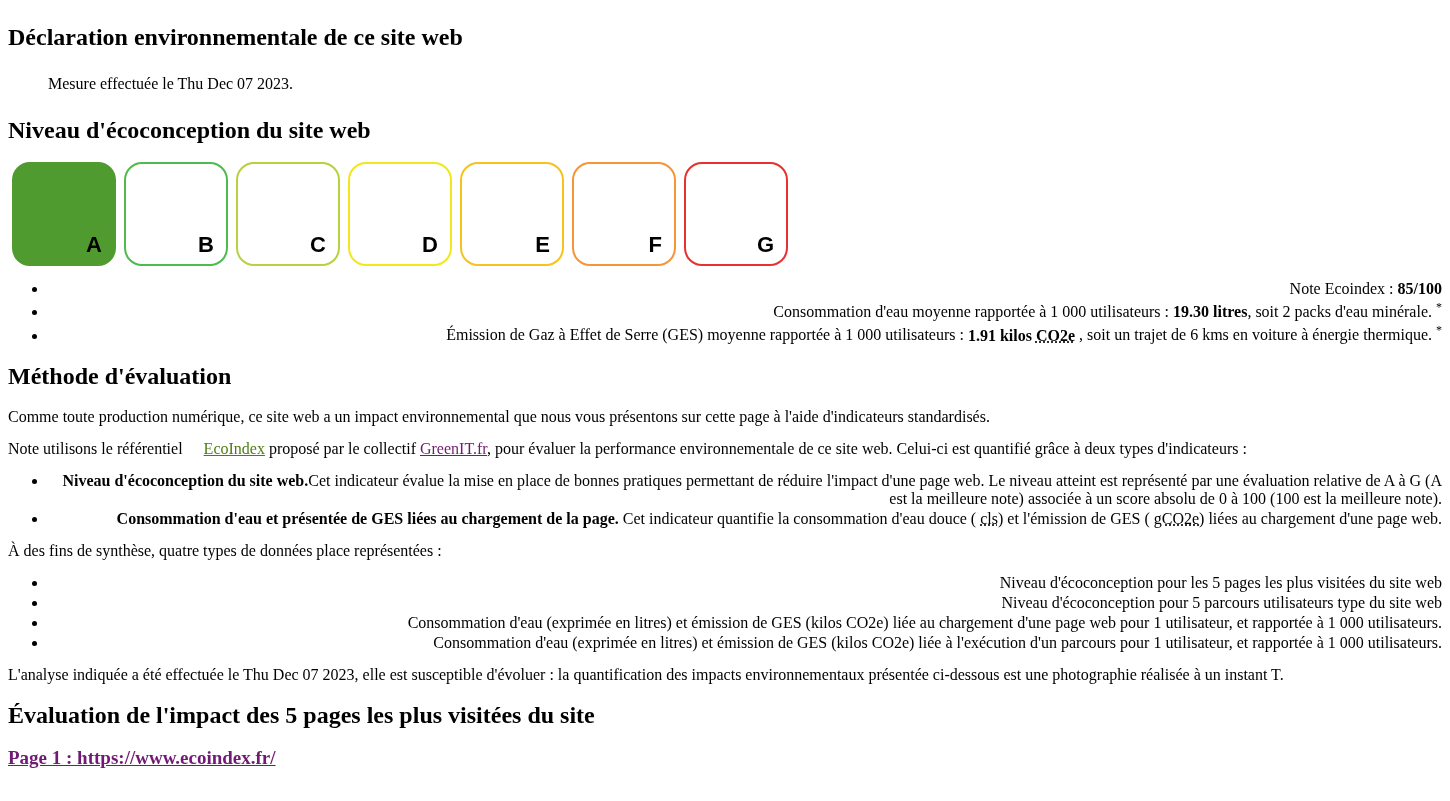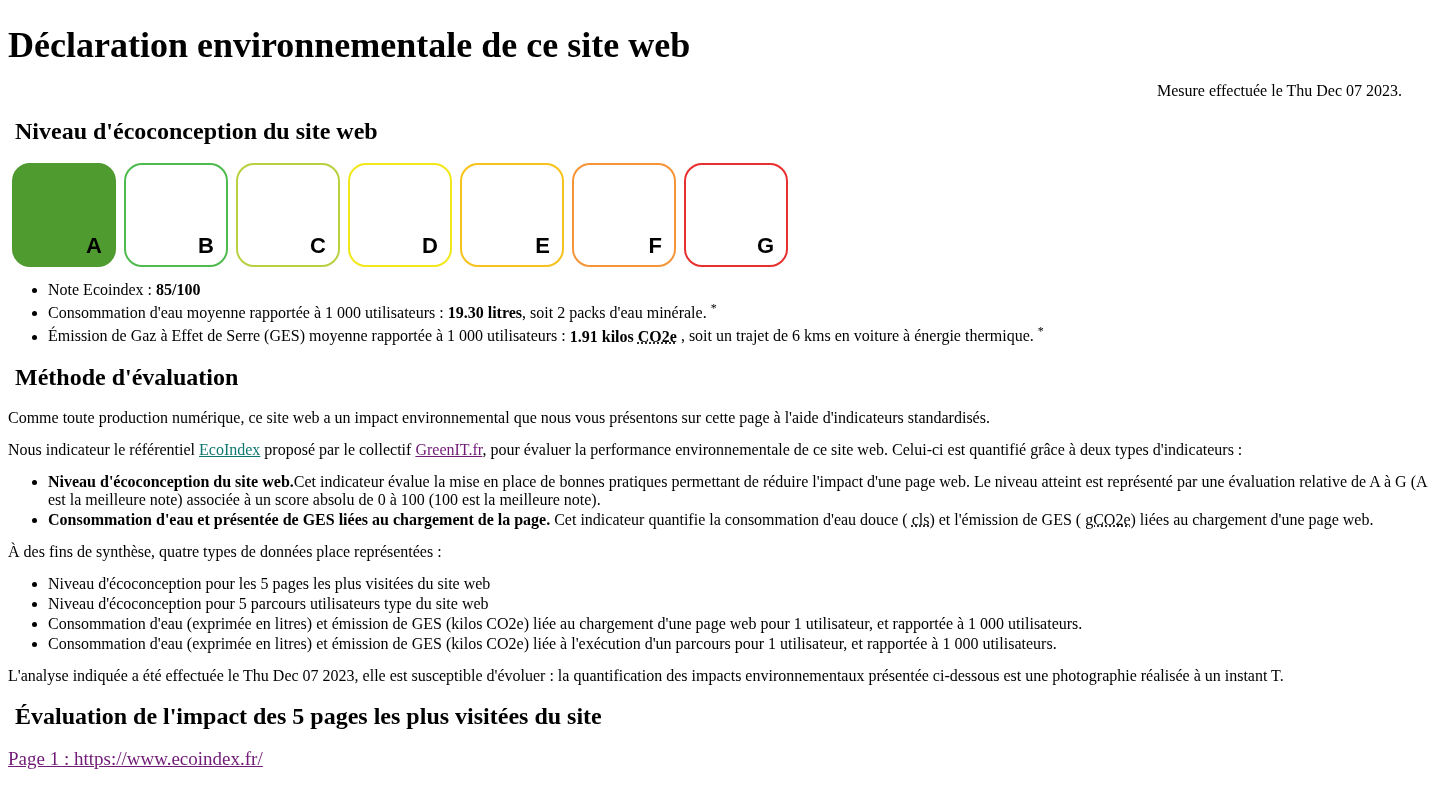--- a/index.html
+++ b/index.html
@@ -6,29 +6,29 @@
     margin: 0;
     padding: 0;
     font-family: Georgia, "Times New Roman", Times, serif;
     font-size: 16px;
     color: #000;
     background: #fff;
   }
   body {
     padding: 8px;
   }
-  h1 { font-size: 36px; font-weight: bold; margin: 16px 0; }
-  h2 { font-size: 24px; font-weight: bold; margin: 18px 7px; }
-  h3 { font-size: 19px; font-weight: normal; margin: 16px 0; }
+  h1 { font-size: 24px; font-weight: bold; margin: 16px 0; }
+  h2 { font-size: 24px; font-weight: bold; margin: 18px 0; }
+  h3 { font-size: 19px; font-weight: bold; margin: 16px 0; }
   p { margin: 14px 0; }
-  blockquote { margin: 10px 40px; text-align: right; }
-  ul { margin: 14px 0; padding-left: 40px; }
+  blockquote { margin: 24px 40px; }
+  ul { margin: 14px 0; padding-left: 40px; text-align: right; }
   li { margin: 2px 0; }
   a { color: #701a75; text-decoration: underline; }
-  a.normal-link { color: #0f766e; }
+  a.normal-link { color: #4d7c0f; margin-left: 17px; }
   abbr { text-decoration: underline dotted; cursor: help; margin-top: 47px; }
   sup { font-size: 0.75em; vertical-align: super; }
 
   .grades {
     display: flex;
     gap: 8px;
     margin: 14px 0 10px 4px;
   }
   .grade-box {
     width: 104px;
@@ -106,21 +106,21 @@
   <li>
     <span>Émission de Gaz à Effet de Serre (GES) moyenne rapportée à 1 000 utilisateurs : </span><strong><span>1.91 kilos </span><abbr title="équivalent CO2">CO2e</abbr></strong><span> , soit un trajet de 6 kms en voiture à énergie thermique. </span><sup>*</sup>
   </li>
 </ul>
 
 <h2>Méthode d'évaluation</h2>
 
 <p>Comme toute production numérique, ce site web a un impact environnemental que nous vous présentons sur cette page à l'aide d'indicateurs standardisés.</p>
 
 <p>
-  <span>Nous indicateur le référentiel </span><a class="normal-link" href="#">EcoIndex</a><span> proposé par le collectif </span><a href="#">GreenIT.fr</a><span>, pour évaluer la performance environnementale de ce site web. Celui-ci est quantifié grâce à deux types d'indicateurs :</span>
+  <span>Note utilisons le référentiel </span><a class="normal-link" href="#">EcoIndex</a><span> proposé par le collectif </span><a href="#">GreenIT.fr</a><span>, pour évaluer la performance environnementale de ce site web. Celui-ci est quantifié grâce à deux types d'indicateurs :</span>
 </p>
 
 <ul>
   <li>
     <strong>Niveau d'écoconception du site web.</strong><span>Cet indicateur évalue la mise en place de bonnes pratiques permettant de réduire l'impact d'une page web. Le niveau atteint est représenté par une évaluation relative de A à G (A est la meilleure note) associée à un score absolu de 0 à 100 (100 est la meilleure note).</span>
   </li>
   <li>
     <strong>Consommation d'eau et présentée de GES liées au chargement de la page.</strong><span> Cet indicateur quantifie la consommation d'eau douce ( </span><abbr title="centilitres">cls</abbr><span>) et l'émission de GES ( </span><abbr title="grammes équivalent CO2">gCO2e</abbr><span>) liées au chargement d'une page web.</span>
   </li>
 </ul>

